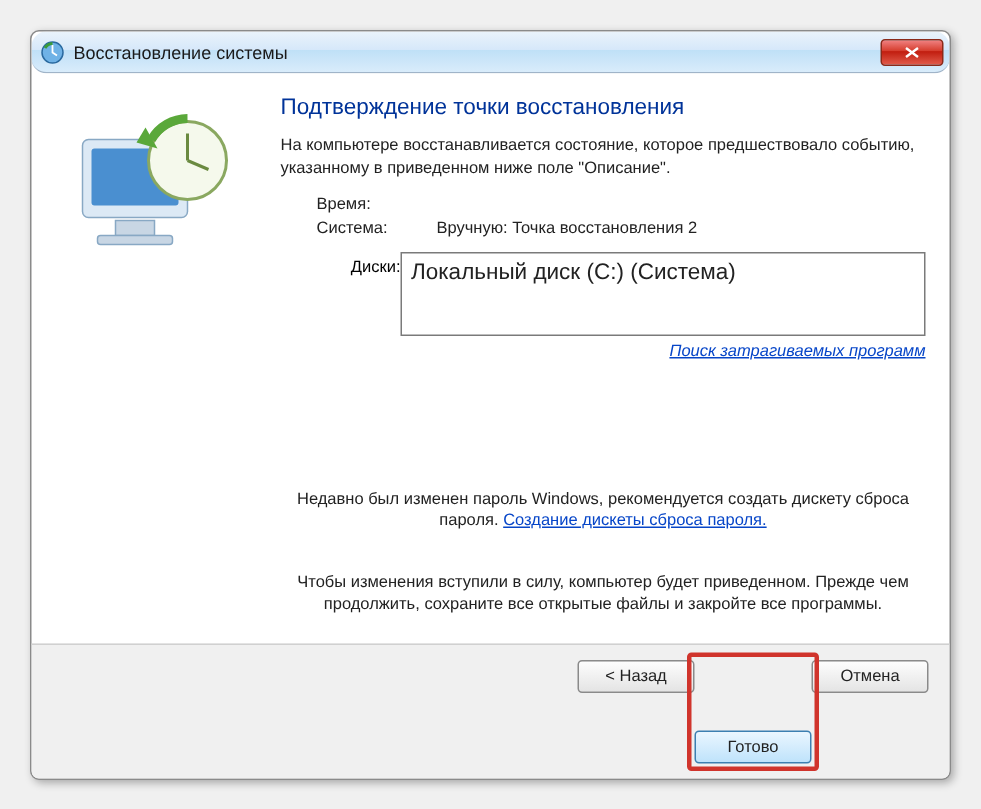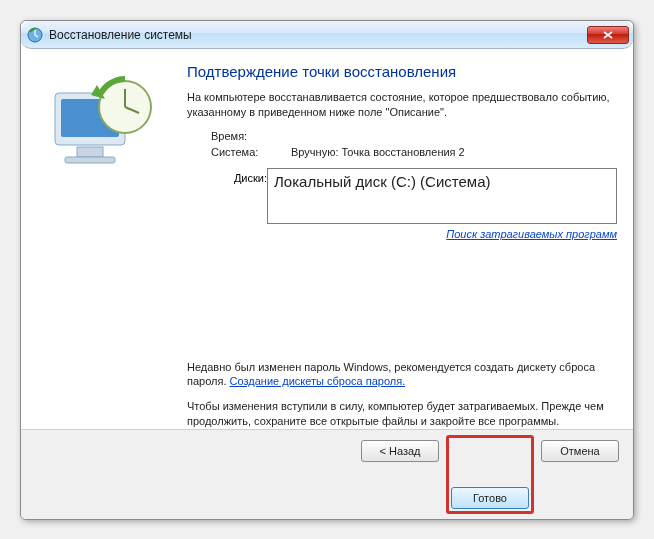--- a/index.html
+++ b/index.html
@@ -42,21 +42,21 @@
     width: 42px; height: 18px;
     background: linear-gradient(to bottom, #f08080 0%, #d43a2a 45%, #c11d0f 46%, #e05a4a 100%);
     border: 1px solid #8a2a1a;
     border-radius: 3px;
     display: flex; align-items: center; justify-content: center;
     color: #fff;
     cursor: pointer;
   }
   .content {
     display: flex;
-    padding: 14px 16px 0 16px;
+    padding: 14px 16px 18px 16px;
     min-height: 380px;
   }
   .leftcol {
     width: 150px;
     padding-top: 8px;
   }
   .rightcol {
     flex: 1;
     display: flex;
     flex-direction: column;
@@ -98,29 +98,30 @@
   }
   .link-row {
     text-align: right;
     margin-top: 4px;
     font-style: italic;
   }
   .spacer { flex: 1; }
   .note {
     color: #222;
     line-height: 1.35;
-    margin-top: 10px;
+    margin-top: 26px;
+    text-align: center;
   }
   .button-bar {
     border-top: 1px solid #d0d0d0;
     background: #f0f0f0;
     padding: 10px 14px;
     display: flex;
     justify-content: flex-end;
-    gap: 12px;
+    gap: 0;
   }
   .btn {
     min-width: 78px;
     height: 22px;
     background: linear-gradient(to bottom, #fdfdfd, #e4e4e4);
     border: 1px solid #8a8a8a;
     border-radius: 3px;
     font-size: 11px;
     color: #222;
     display: flex; align-items: center; justify-content: center;
@@ -197,21 +198,21 @@
             <span class="link">Поиск затрагиваемых программ</span>
           </div>
         </div>
       </div>
 
       <div class="spacer"></div>
 
       <div class="note">
         <span>Недавно был изменен пароль Windows, рекомендуется создать дискету сброса пароля. </span><span class="link">Создание дискеты сброса пароля.</span>
       </div>
-      <div class="note">Чтобы изменения вступили в силу, компьютер будет затрагиваемых. Прежде чем продолжить, сохраните все открытые файлы и закройте все программы.</div>
+      <div class="note">Чтобы изменения вступили в силу, компьютер будет приведенном. Прежде чем продолжить, сохраните все открытые файлы и закройте все программы.</div>
     </div>
   </div>
 
   <div class="button-bar">
     <div class="btn">&lt; Назад</div>
     <div class="button-wrap">
       <div class="btn primary">Готово</div>
       <div class="highlight" style="left:-5px;top:-5px;right:-5px;bottom:-5px"></div>
     </div>
     <div class="btn">Отмена</div>

